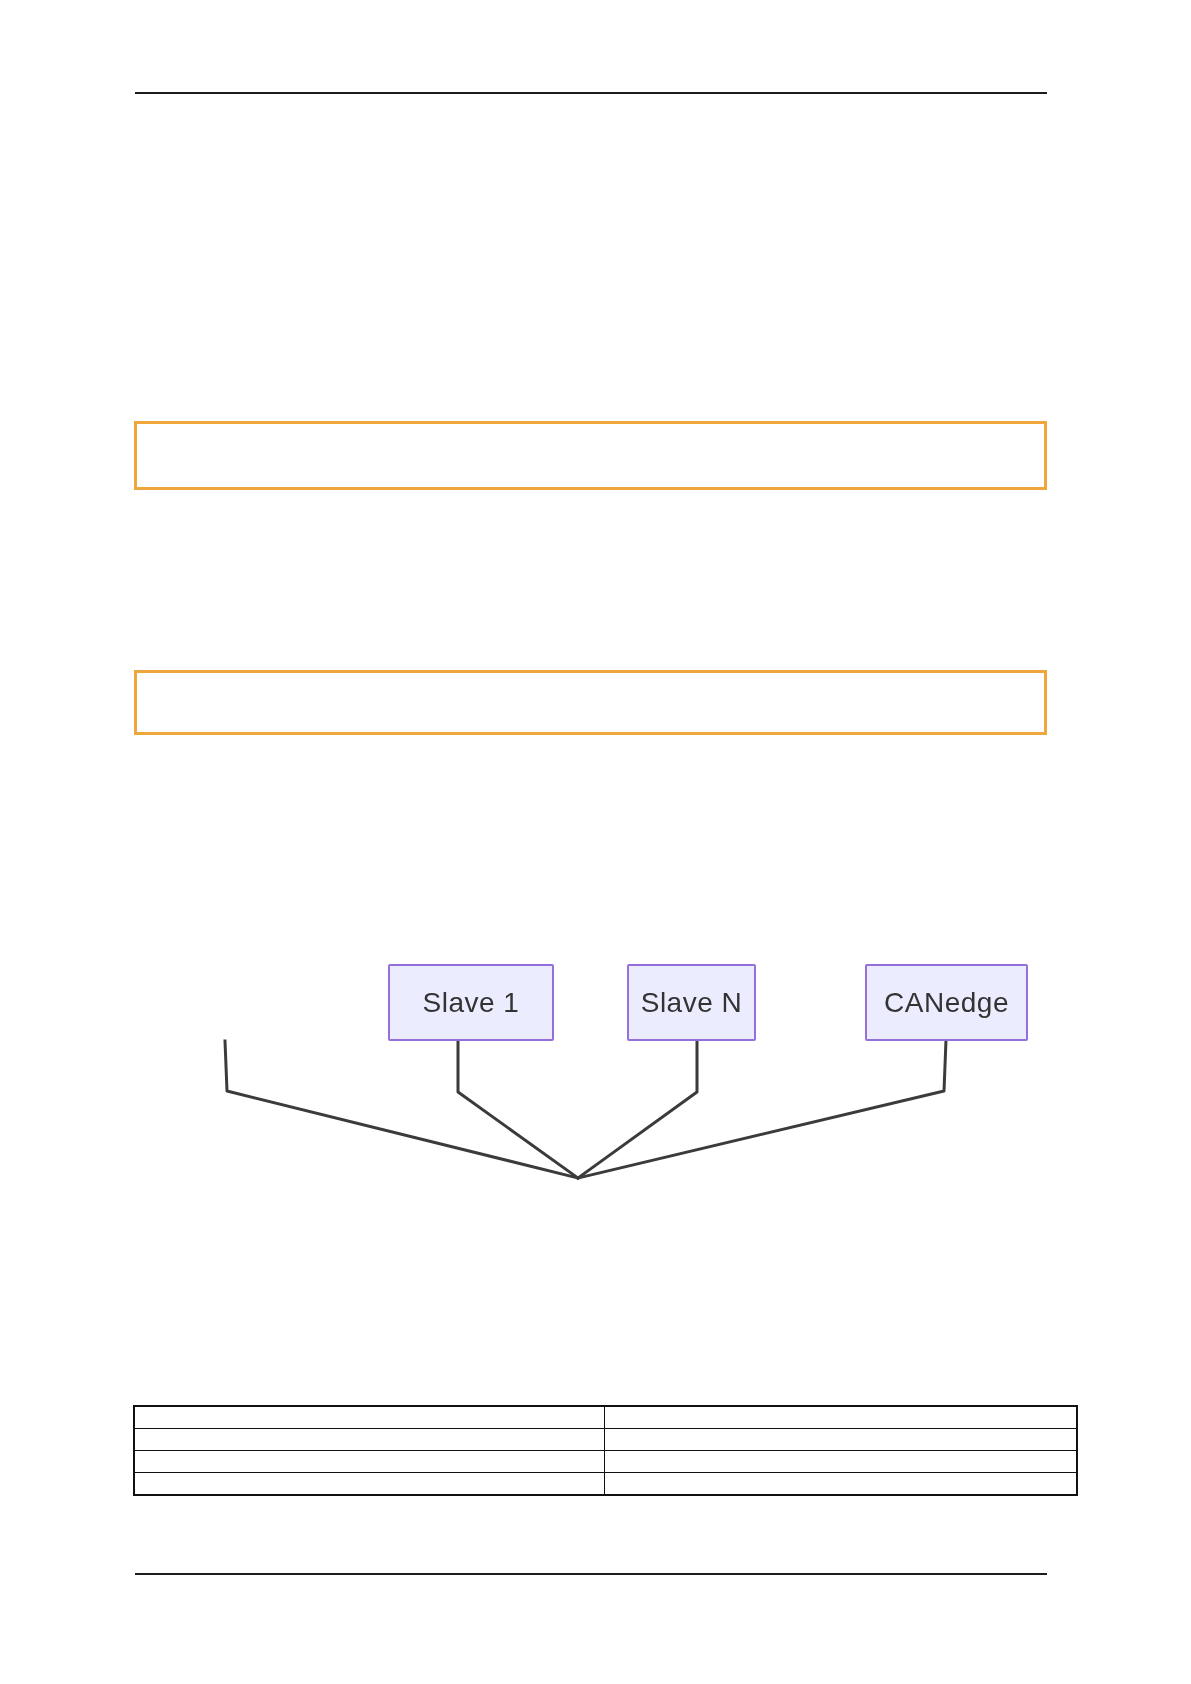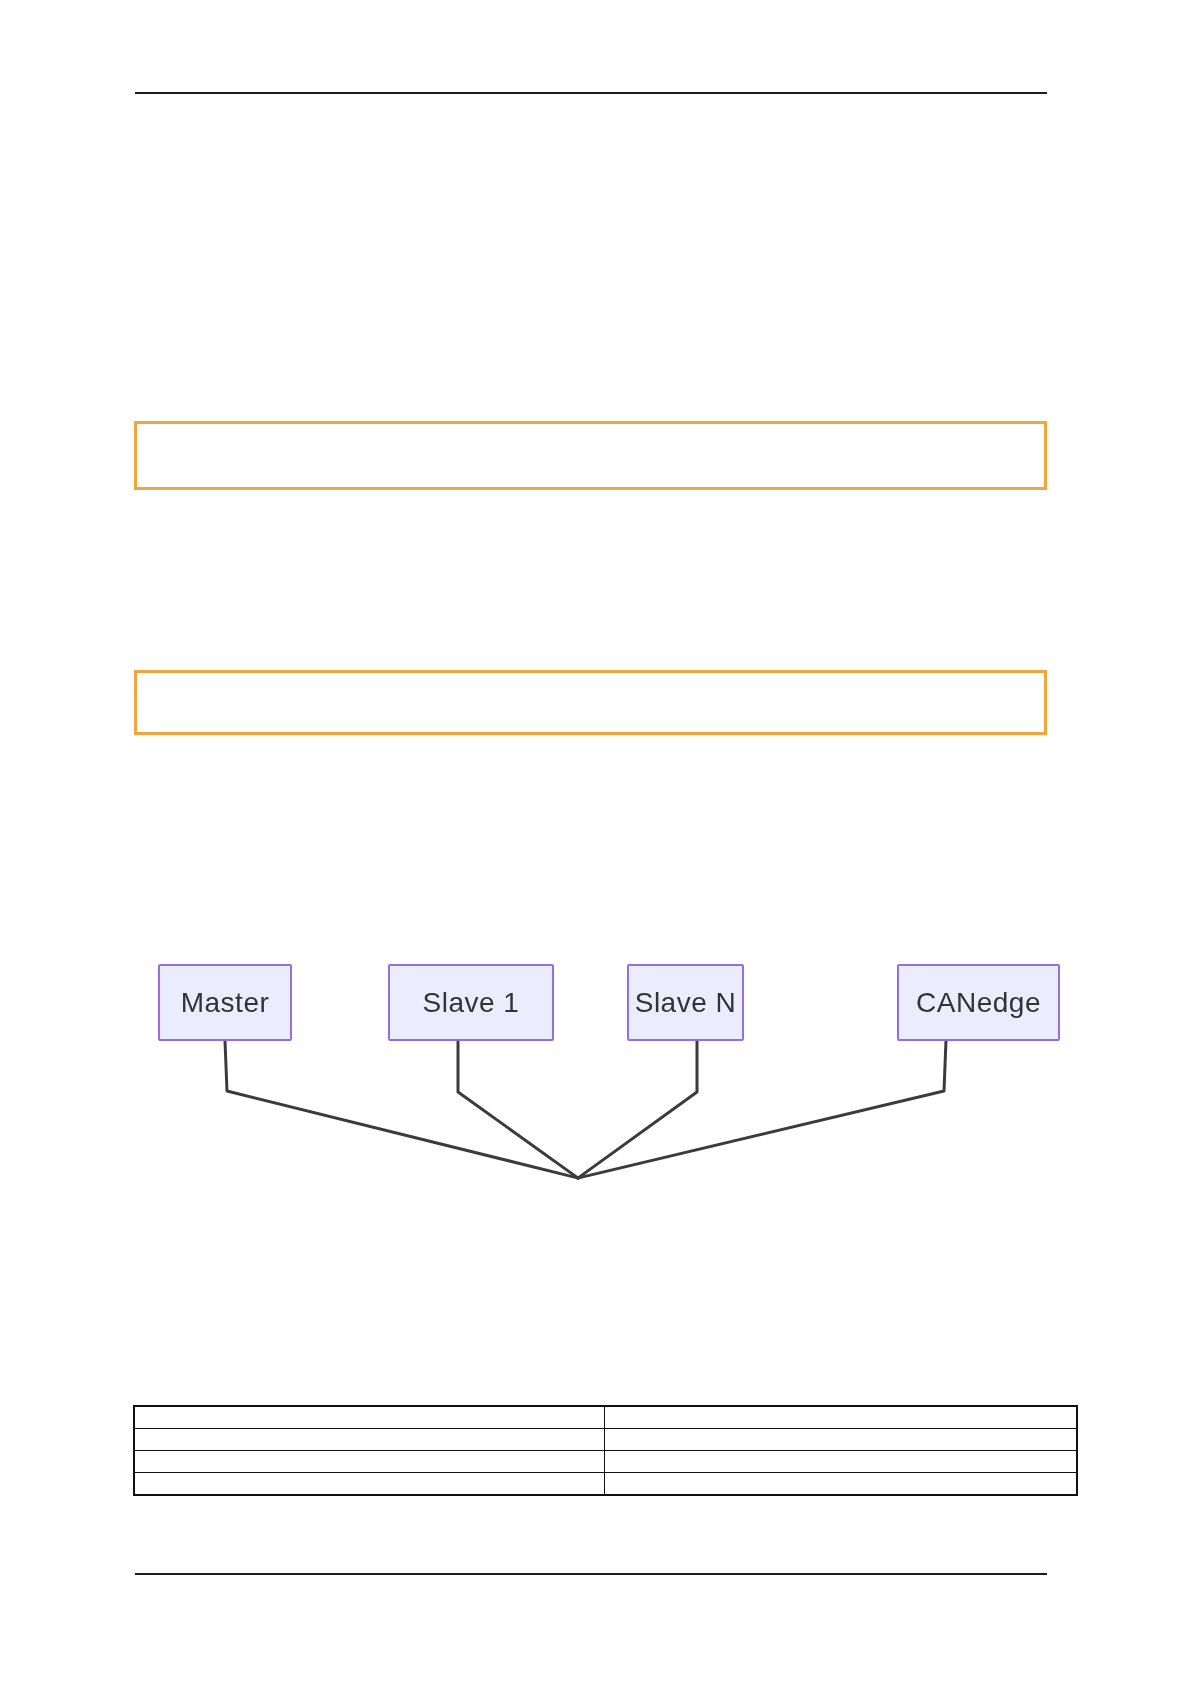--- a/index.html
+++ b/index.html
@@ -62,22 +62,22 @@
     border-radius: 2px;
     display: flex;
     align-items: center;
     justify-content: center;
     font-size: 28px;
     letter-spacing: 0.5px;
     color: var(--node-text, #333333);
   }
   .node.master  { left: 158px; width: 134px; }
   .node.slave1  { left: 388px; width: 166px; }
-  .node.slaven  { left: 627px; width: 117px; }
-  .node.canedge { left: 865px; width: 163px; margin-left: 32px; }
+  .node.slaven  { left: 627px; width: 129px; }
+  .node.canedge { left: 865px; width: 163px; }
 
   table.data-table {
     position: absolute;
     left: 133px;
     top: 1405px;
     width: 918px;
     border-collapse: collapse;
     table-layout: fixed;
   }
   table.data-table,
@@ -106,21 +106,20 @@
 
   <div class="callout second"></div>
 
   <svg class="edges" viewBox="0 0 1191 1684" xmlns="http://www.w3.org/2000/svg">
     <polyline points="225,1041 227,1091 578,1178"></polyline>
     <polyline points="458,1041 458,1092 578,1178"></polyline>
     <polyline points="697,1040 697,1092 578,1178"></polyline>
     <polyline points="946,1040 944,1091 578,1178"></polyline>
   </svg>
 
-  <div class="node master">Master</div>
 
   <div class="node slave1">Slave 1</div>
 
   <div class="node slaven">Slave N</div>
 
   <div class="node canedge">CANedge</div>
 
   <table class="data-table">
     <tbody>
       <tr>

